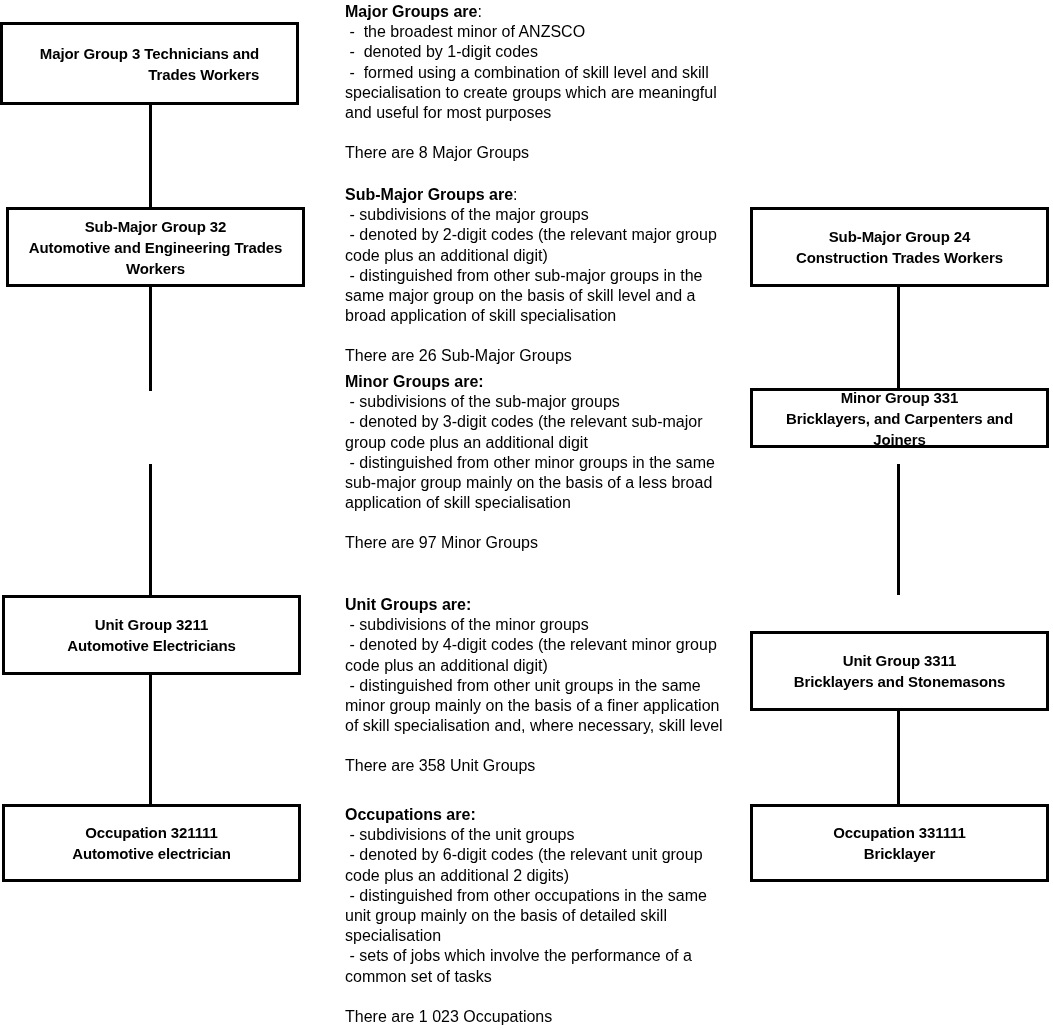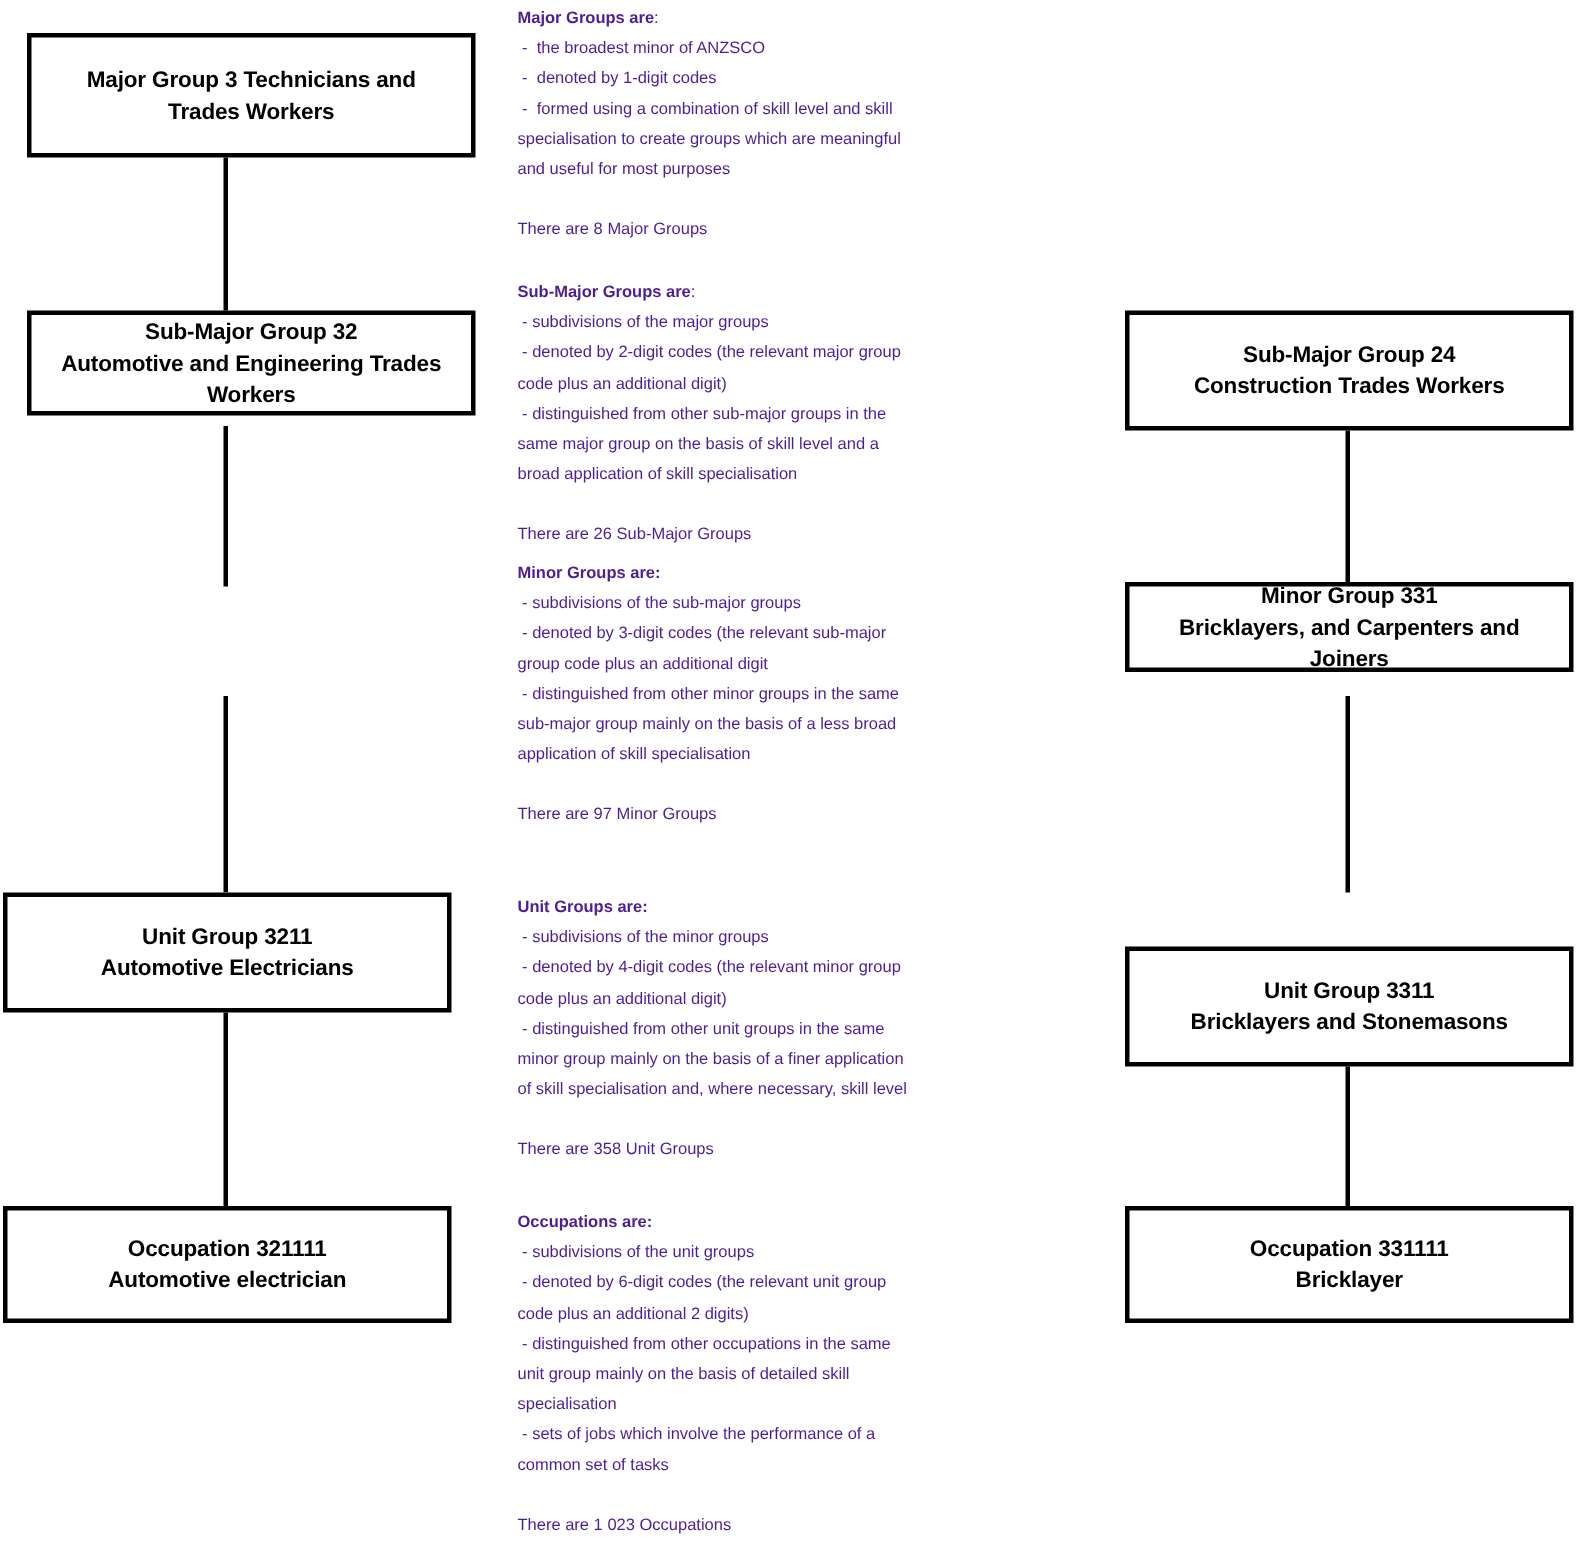--- a/index.html
+++ b/index.html
@@ -46,23 +46,23 @@
     position: absolute;
     width: 3px;
     background: #000000;
     z-index: 1;
   }
 
   
   .desc-block {
     position: absolute;
     width: 382px;
-    font-size: 11px;
+    font-size: 16px;
     line-height: 20.2px;
-    color: #4c1d95;
+    color: #000000;
   }
   .desc-head {
     font-weight: bold;
     margin: 0 0 0 0;
   }
   .desc-head .plain {
     font-weight: normal;
   }
   .desc-line {
     margin: 0;
@@ -79,26 +79,26 @@
 
   <div class="connector" style="left:149px; top:102px; height:108px;"></div>
   <div class="connector" style="left:149px; top:284px; height:107px;"></div>
   <div class="connector" style="left:149px; top:464px; height:131px;"></div>
   <div class="connector" style="left:149px; top:672px; height:134px;"></div>
 
   <div class="connector" style="left:897px; top:284px; height:107px;"></div>
   <div class="connector" style="left:897px; top:464px; height:131px;"></div>
   <div class="connector" style="left:897px; top:672px; height:134px;"></div>
 
-  <div class="node-box" style="left:18px; top:22px; width:299px; height:83px;">
+  <div class="node-box" style="left:0; top:22px; width:299px; height:83px;text-align:right;">
     <span class="node-label">Major Group 3 Technicians and
 Trades Workers</span>
   </div>
 
-  <div class="node-box" style="left:18px; top:207px; width:299px; height:70px;">
+  <div class="node-box" style="left:6px; top:207px; width:299px; height:80px;">
     <span class="node-label">Sub-Major Group 32
 Automotive and Engineering Trades
 Workers</span>
   </div>
 
 
   <div class="node-box" style="left:2px; top:595px; width:299px; height:80px;">
     <span class="node-label">Unit Group 3211
 Automotive Electricians</span>
   </div>

